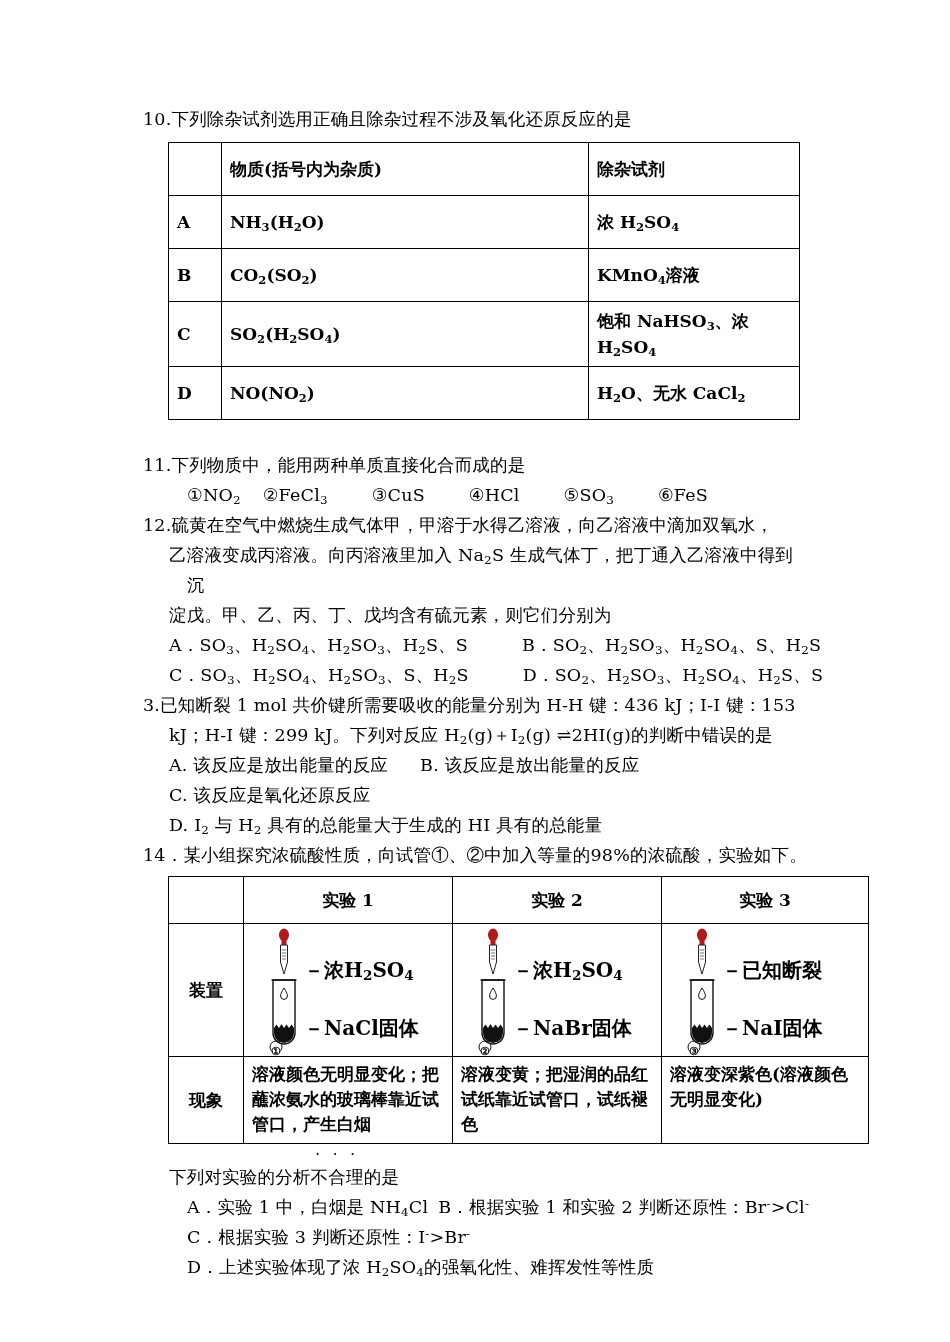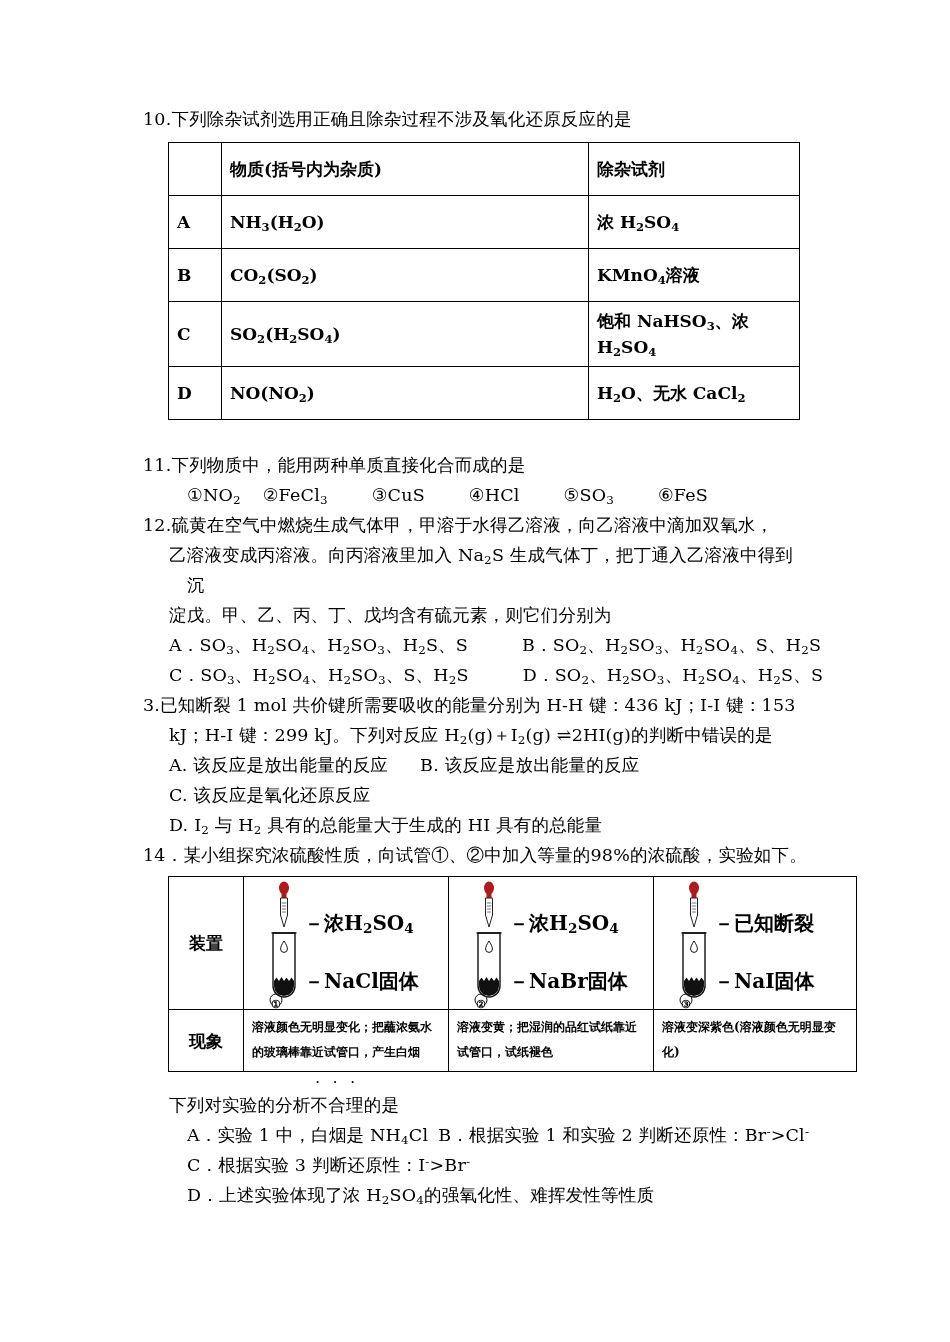--- a/index.html
+++ b/index.html
@@ -69,21 +69,21 @@
 
   
   #q14-table { width: 632px; margin-left: 25px; margin-top: 6px; }
   #q14-table td { text-align: left; }
   #q14-table td.rowlab { width: 58px; text-align: center; vertical-align: middle; }
   #q14-table td.exphdr { text-align: center; height: 34px; }
   #q14-table td.col1 { width: 192px; }
   #q14-table td.col2 { width: 192px; }
   #q14-table td.col3 { width: 190px; }
   #q14-table td.apparatus { height: 128px; vertical-align: middle; padding: 2px 6px; }
-  #q14-table td.phenom { vertical-align: top; line-height: 25px; font-size: 12px; padding-top: 5px; }
+  #q14-table td.phenom { vertical-align: top; line-height: 25px; font-size: 17px; padding-top: 5px; }
 
   
   .app-wrap {
     display: flex;
     align-items: flex-start;
     padding-left: 14px;
   }
   .app-fig { position: relative; width: 40px; height: 124px; flex: 0 0 auto; }
   .app-labels { position: relative; width: 130px; height: 124px; flex: 0 0 auto; }
   .lbl {
@@ -167,20 +167,26 @@
   <div class="qline"><span>3.</span><span>已知断裂 1 mol 共价键所需要吸收的能量分别为 H-H 键：436 kJ；I-I 键：153</span></div>
   <div class="qline indent1">kJ；H-I 键：299 kJ。下列对反应 H<sub>2</sub>(g)＋I<sub>2</sub>(g) ⇌2HI(g)的判断中错误的是</div>
   <div class="qline indent1"><span>A. 该反应是放出能量的反应</span><span class="sp-md"></span><span class="sp-sm"></span><span>B. 该反应是放出能量的反应</span></div>
   <div class="qline indent1">C. 该反应是氧化还原反应</div>
   <div class="qline indent1">D. I<sub>2</sub> 与 H<sub>2</sub> 具有的总能量大于生成的 HI 具有的总能量</div>
 
   <div class="qline"><span>14．</span><span>某小组探究浓硫酸性质，向试管①、②中加入等量的98%的浓硫酸，实验如下。</span></div>
 
   <table class="exam" id="q14-table">
     <tbody>
+      <tr>
+        <td class="rowlab exphdr"></td>
+        <td class="col1 exphdr">实验 1</td>
+        <td class="col2 exphdr">实验 2</td>
+        <td class="col3 exphdr">实验 3</td>
+      </tr>
       <tr>
         <td class="rowlab">装置</td>
 
         <td class="col1 apparatus">
           <div class="app-wrap">
             <div class="app-fig">
               <svg width="40" height="124" viewBox="0 0 40 124" xmlns="http://www.w3.org/2000/svg">
 
                 <ellipse cx="20" cy="7" rx="5" ry="6.5" fill="#b01a1a"></ellipse>
                 <rect x="17.5" y="11" width="5" height="6" fill="#b01a1a"></rect>

